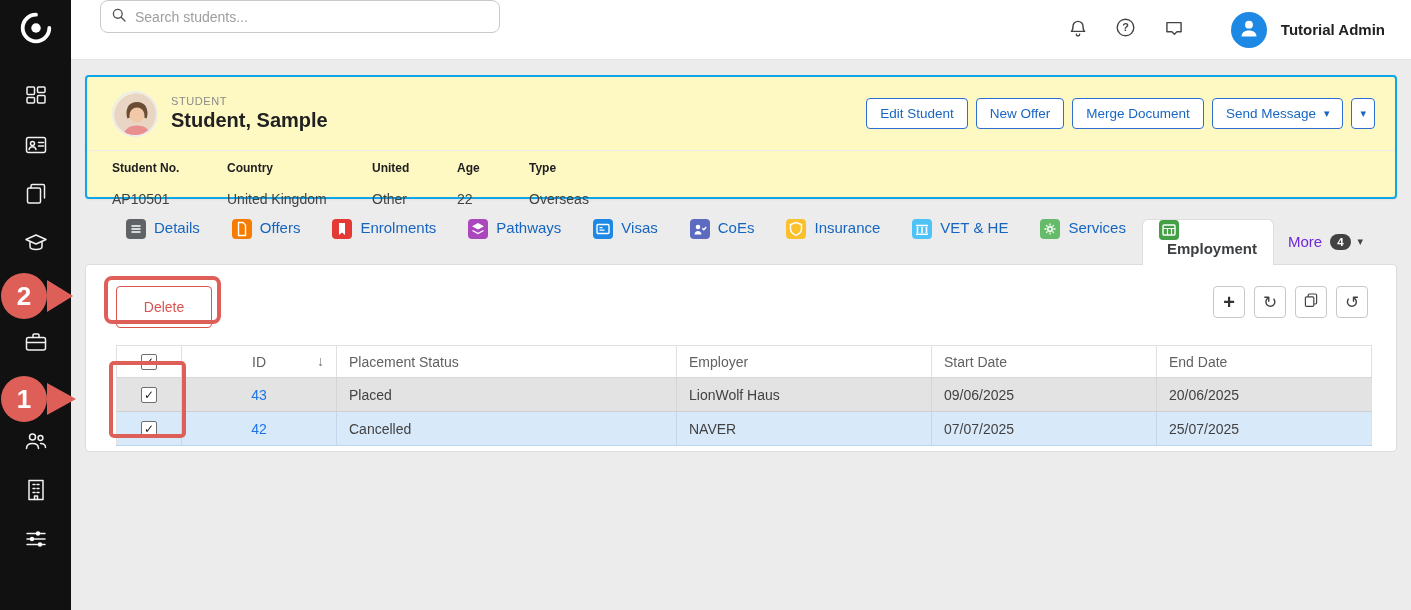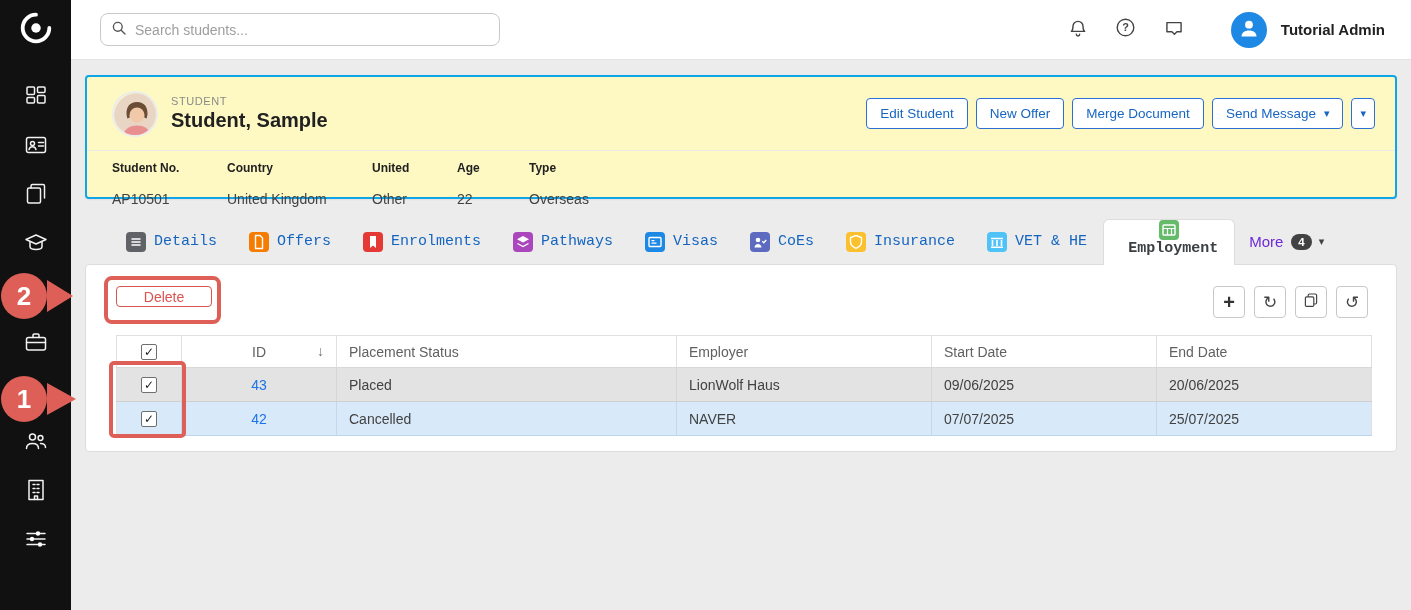--- a/index.html
+++ b/index.html
@@ -8,21 +8,21 @@
 
   
   .sidebar { position:absolute; left:0; top:0; width:71px; height:610px; background:#111; z-index:3; }
   .logo { width:71px; height:60px; display:flex; align-items:center; justify-content:center; cursor:pointer; }
   .snav { display:flex; flex-direction:column; align-items:center; margin-top:16px; }
   .sitem { width:44px; height:44px; display:flex; align-items:center; justify-content:center; border-radius:6px; cursor:pointer; margin-bottom:5px; }
   .sitem svg { stroke:#f2f2f2; fill:none; stroke-width:1.5; stroke-linecap:round; stroke-linejoin:round; }
   .gap1 { height:50px; } .gap2 { height:50px; }
 
   
-  .topbar { position:absolute; left:71px; top:0; width:1340px; height:60px; background:#fff; border-bottom:1px solid #e4e4e4; display:flex; align-items:center; }
+  .topbar { position:absolute; left:71px; top:0; width:1340px; height:60px; background:#fff; border-bottom:1px solid #e4e4e4; display:flex; }
   .search { margin-left:29px; width:400px; height:33px; border:1px solid #c9c9c9; border-radius:8px; display:flex; align-items:center; padding:0 10px; background:#fff; }
   .search svg { flex:0 0 auto; }
   .search input { border:none; outline:none; margin-left:8px; width:100%; font-size:14px; color:#333; font-family:inherit; background:transparent; }
   .search input::placeholder { color:#9e9e9e; }
   .tb-right { margin-left:auto; display:flex; align-items:center; padding-right:26px; }
   .tb-ic { width:34px; height:34px; display:flex; align-items:center; justify-content:center; cursor:pointer; margin-left:14px; }
   .tb-avatar { width:36px; height:36px; border-radius:50%; background:#1e88e5; margin-left:40px; display:flex; align-items:center; justify-content:center; cursor:pointer; }
   .tb-name { margin-left:14px; font-size:15px; font-weight:bold; color:#212121; cursor:pointer; }
 
   
@@ -39,21 +39,21 @@
   .btn-blue { height:31px; background:#fff; border:1px solid #2e6fd3; color:#1766c2; border-radius:4px; font-size:13.5px; padding:0 13px; display:flex; align-items:center; cursor:pointer; font-family:inherit; white-space:nowrap; }
   .btn-blue .caret { margin-left:8px; font-size:11px; }
   .btn-caret-only { padding:0 8px; }
   .card-info { display:flex; padding:10px 0 0 25px; }
   .info-f0{width:115px} .info-f1{width:145px} .info-f2{width:85px} .info-f3{width:72px}
   .info-label { font-size:12px; font-weight:bold; color:#212121; }
   .info-value { font-size:14px; color:#424242; margin-top:16px; }
 
   
   .tabs { position:absolute; left:14px; top:159px; right:14px; height:45px; display:flex; align-items:flex-end; padding-left:25px; z-index:2; }
-  .tab { height:45px; display:flex; align-items:center; padding:0 16px; cursor:pointer;font-family:Liberation Mono, monospace; }
+  .tab { height:45px; display:flex; padding:0 16px; cursor:pointer; }
   .tab-label { margin-left:8px; font-size:15px; color:#1565c0; white-space:nowrap; }
   .tab.active { height:46px; margin-bottom:-1px; background:#fff; border:1px solid #ddd; border-bottom:none; border-radius:6px 6px 0 0; position:relative; z-index:2;flex-direction:column; }
   .tab.active .tab-label { color:#3c4043; font-weight:bold; }
   .tab-ic { width:20px; height:20px; border-radius:4px; display:flex; align-items:center; justify-content:center; flex:0 0 auto; }
   .tab:nth-child(1) .tab-ic{background:#5f6368}
   .tab:nth-child(2) .tab-ic{background:#f57c00}
   .tab:nth-child(3) .tab-ic{background:#e53935}
   .tab:nth-child(4) .tab-ic{background:#ab47bc}
   .tab:nth-child(5) .tab-ic{background:#1e88e5}
   .tab:nth-child(6) .tab-ic{background:#5c6bc0}
@@ -62,21 +62,21 @@
   .tab:nth-child(9) .tab-ic{background:#66bb6a}
   .tab:nth-child(10) .tab-ic{background:#43a047}
   .tab-more { height:45px; display:flex; align-items:center; padding:0 14px; cursor:pointer; }
   .more-label { font-size:15px; color:#6d28d9; }
   .more-badge { margin-left:8px; background:#424242; color:#fff; border-radius:10px; font-size:11.5px; font-weight:bold; padding:2px 7px; }
   .more-caret { margin-left:7px; font-size:11px; color:#424242; }
 
   
   .panel { position:absolute; left:14px; top:204px; right:14px; height:188px; background:#fff; border:1px solid #ddd; border-radius:4px; z-index:1; }
   .toolbar { display:flex; align-items:flex-start; justify-content:space-between; padding:21px 28px 0 30px; }
-  .btn-delete { height:21px; width:96px; background:#fff; border:1px solid #d9534f; color:#d9534f; border-radius:4px; font-size:14px; cursor:pointer; font-family:inherit; }
+  .btn-delete { height:42px; width:96px; background:#fff; border:1px solid #d9534f; color:#d9534f; border-radius:4px; font-size:14px; cursor:pointer; font-family:inherit; }
   .tool-right { display:flex; gap:9px; }
   .tool-btn { width:32px; height:32px; background:#fff; border:1px solid #c8c8c8; border-radius:4px; display:flex; align-items:center; justify-content:center; cursor:pointer; color:#444; font-size:17px; font-family:inherit; }
   .tool-btn.plus { font-size:20px; font-weight:bold; color:#333; }
 
   
   table.grid { border-collapse:collapse; table-layout:fixed; width:1255px; margin:17px 0 0 30px; border:1px solid #e0e0e0; }
   col.c-cb{width:65px} col.c-id{width:155px} col.c-st{width:340px} col.c-em{width:255px} col.c-sd{width:225px} col.c-ed{width:215px}
   .grid th { height:32px; font-weight:normal; font-size:14px; color:#616161; text-align:left; padding-left:12px; border-right:1px solid #e0e0e0; border-bottom:1px solid #d8d8d8; background:#fff; position:relative; }
   .grid th:last-child, .grid td:last-child { border-right:none; }
   .grid th.center, .grid td.center { text-align:center; padding-left:0; }
@@ -329,20 +329,29 @@
           <span class="tab-label">Insurance</span>
         </div>
       <div class="tab">
           <span class="tab-ic">
             <svg width="20" height="20" viewBox="0 0 20 20">
               <path d="M5.5 8v6M10 8v6M14.5 8v6" stroke="#fff" stroke-width="1.6"></path>
               <path d="M4 6.5h12M4 15.2h12" stroke="#fff" stroke-width="1.4"></path>
             </svg>
           </span>
           <span class="tab-label">VET &amp; HE</span>
+        </div>
+      <div class="tab">
+          <span class="tab-ic">
+            <svg width="20" height="20" viewBox="0 0 20 20">
+              <circle cx="10" cy="10" r="2.2" fill="none" stroke="#fff" stroke-width="1.4"></circle>
+              <path d="M10 4.5v2M10 13.5v2M4.5 10h2M13.5 10h2M6.2 6.2l1.4 1.4M12.4 12.4l1.4 1.4M13.8 6.2l-1.4 1.4M7.6 12.4l-1.4 1.4" stroke="#fff" stroke-width="1.3"></path>
+            </svg>
+          </span>
+          <span class="tab-label">Services</span>
         </div>
       <div class="tab active">
           <span class="tab-ic">
             <svg width="20" height="20" viewBox="0 0 20 20">
               <rect x="4" y="5" width="12" height="10" rx="1" fill="none" stroke="#fff" stroke-width="1.4"></rect>
               <path d="M4 8.5h12M8.5 8.5v6.5M12.5 8.5v6.5" stroke="#fff" stroke-width="1.2"></path>
             </svg>
           </span>
           <span class="tab-label">Employment</span>
         </div>

